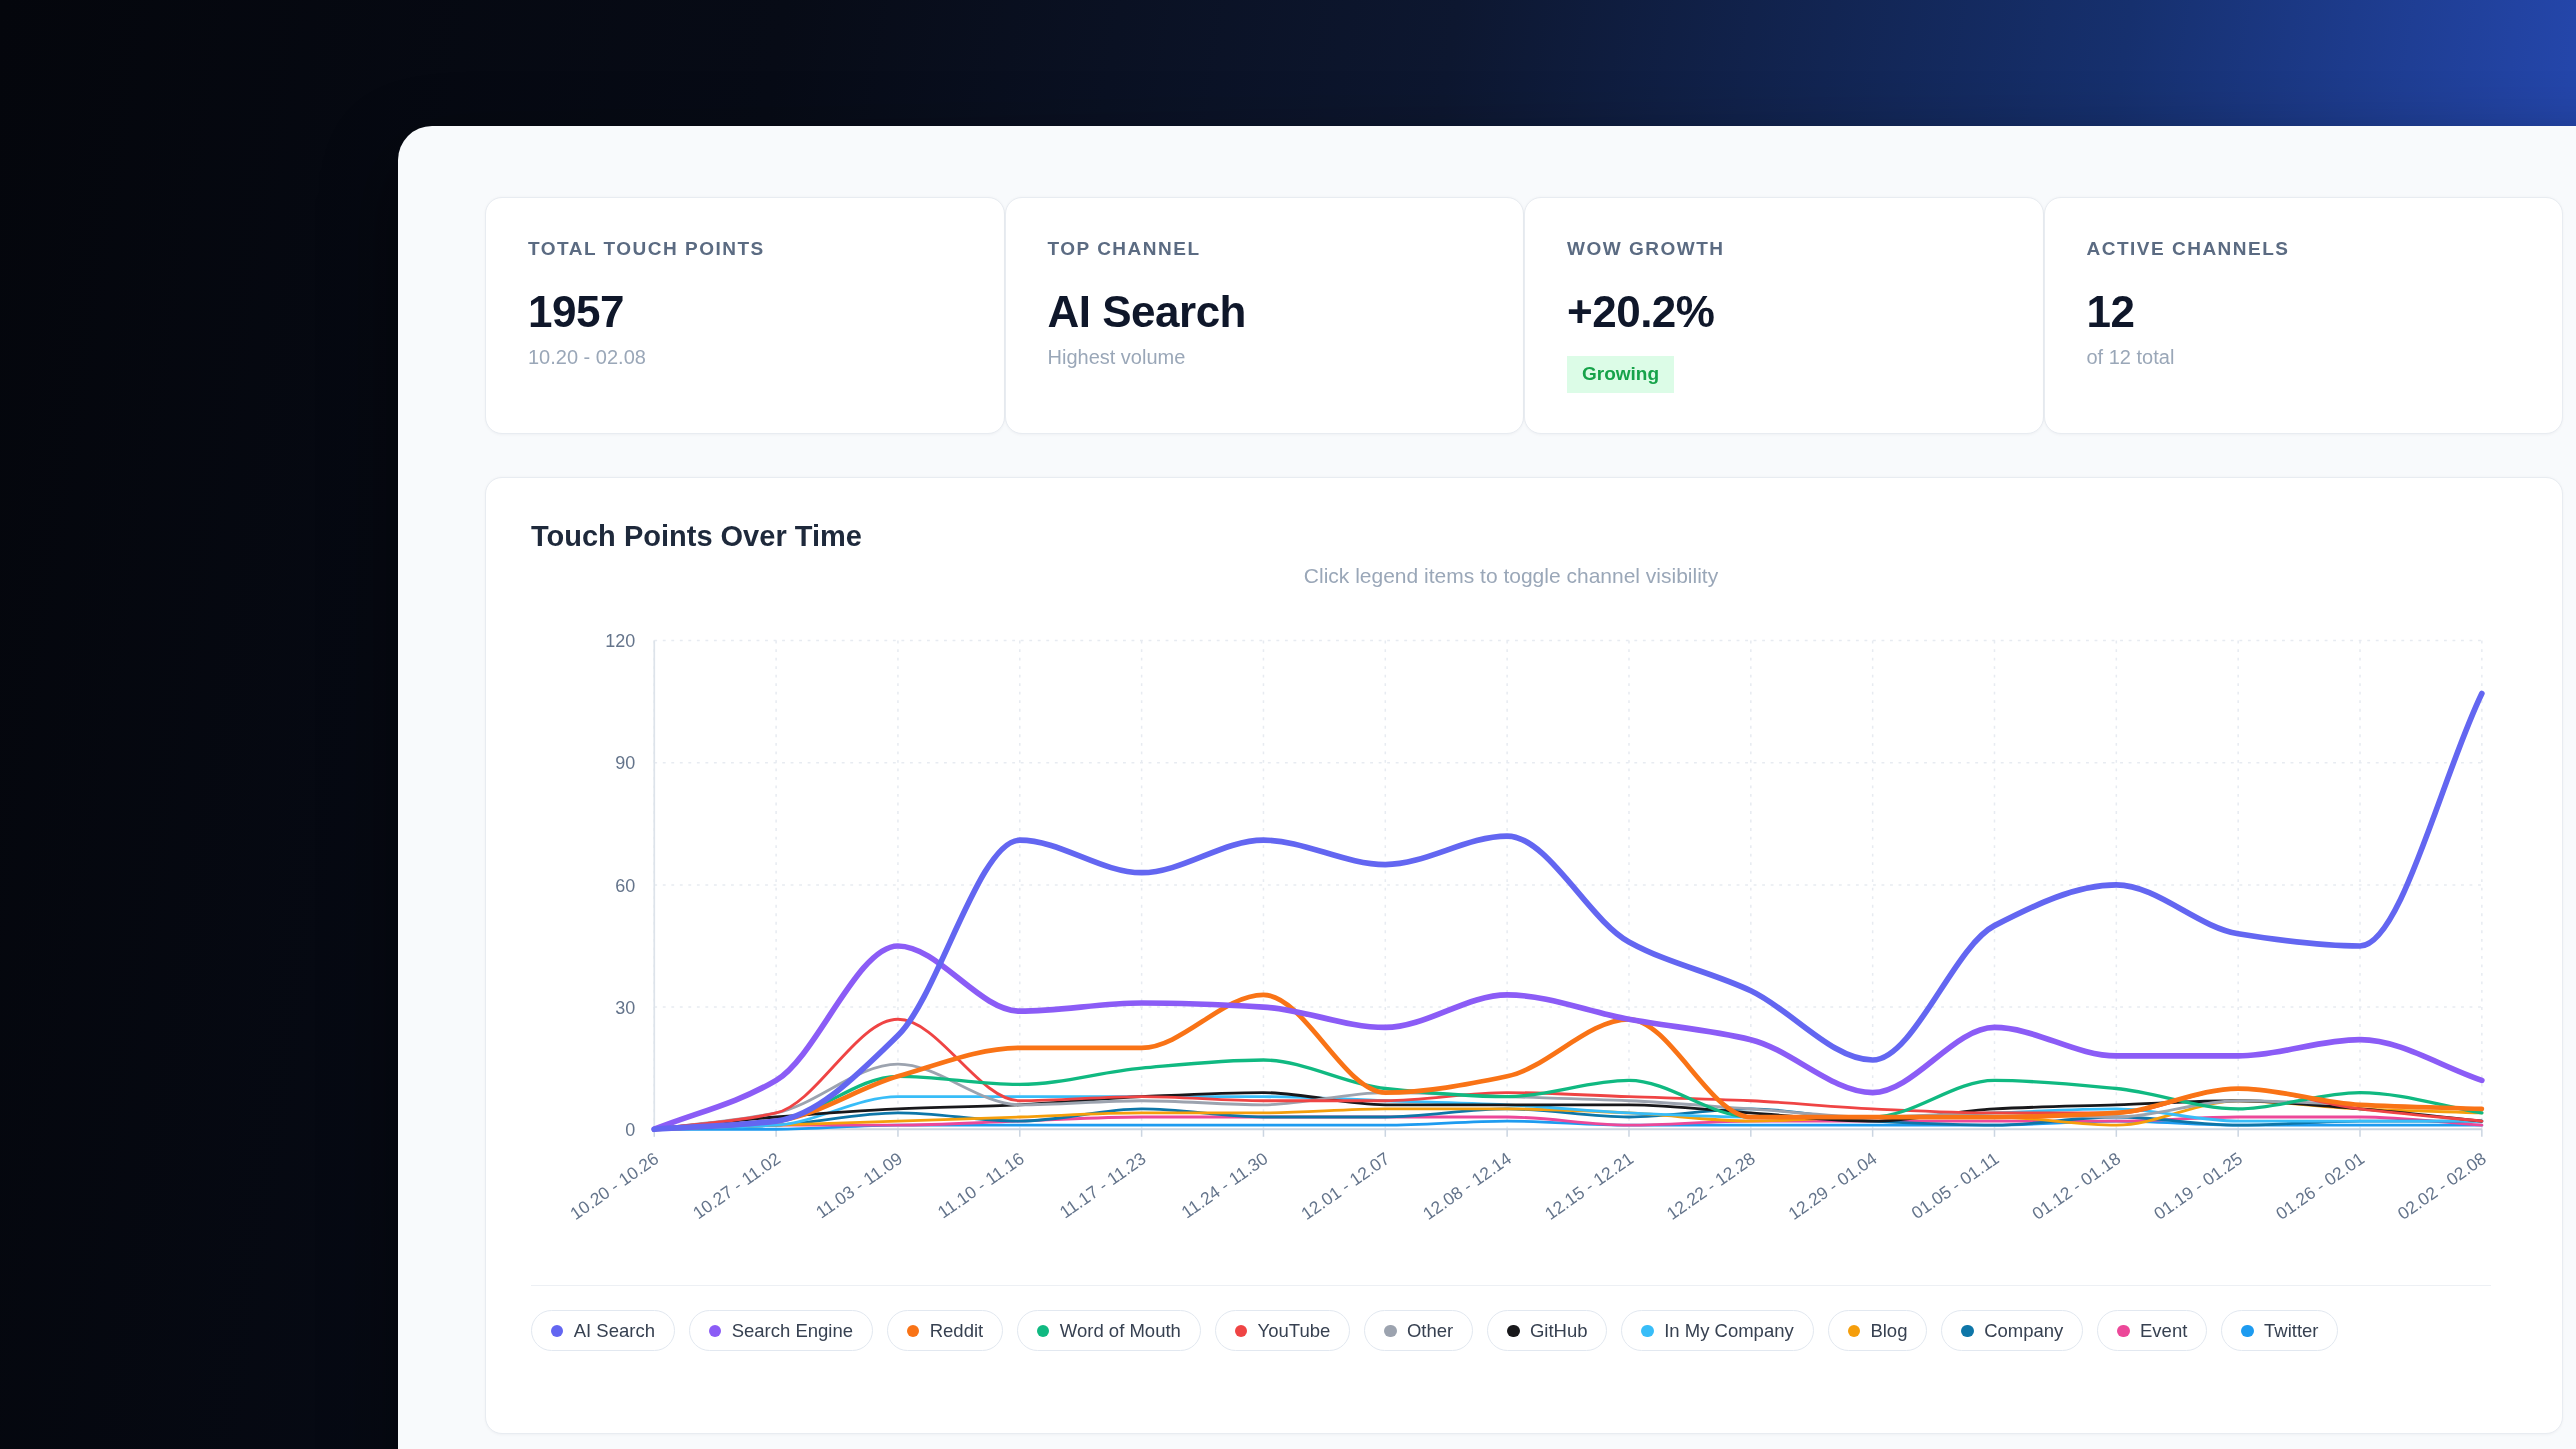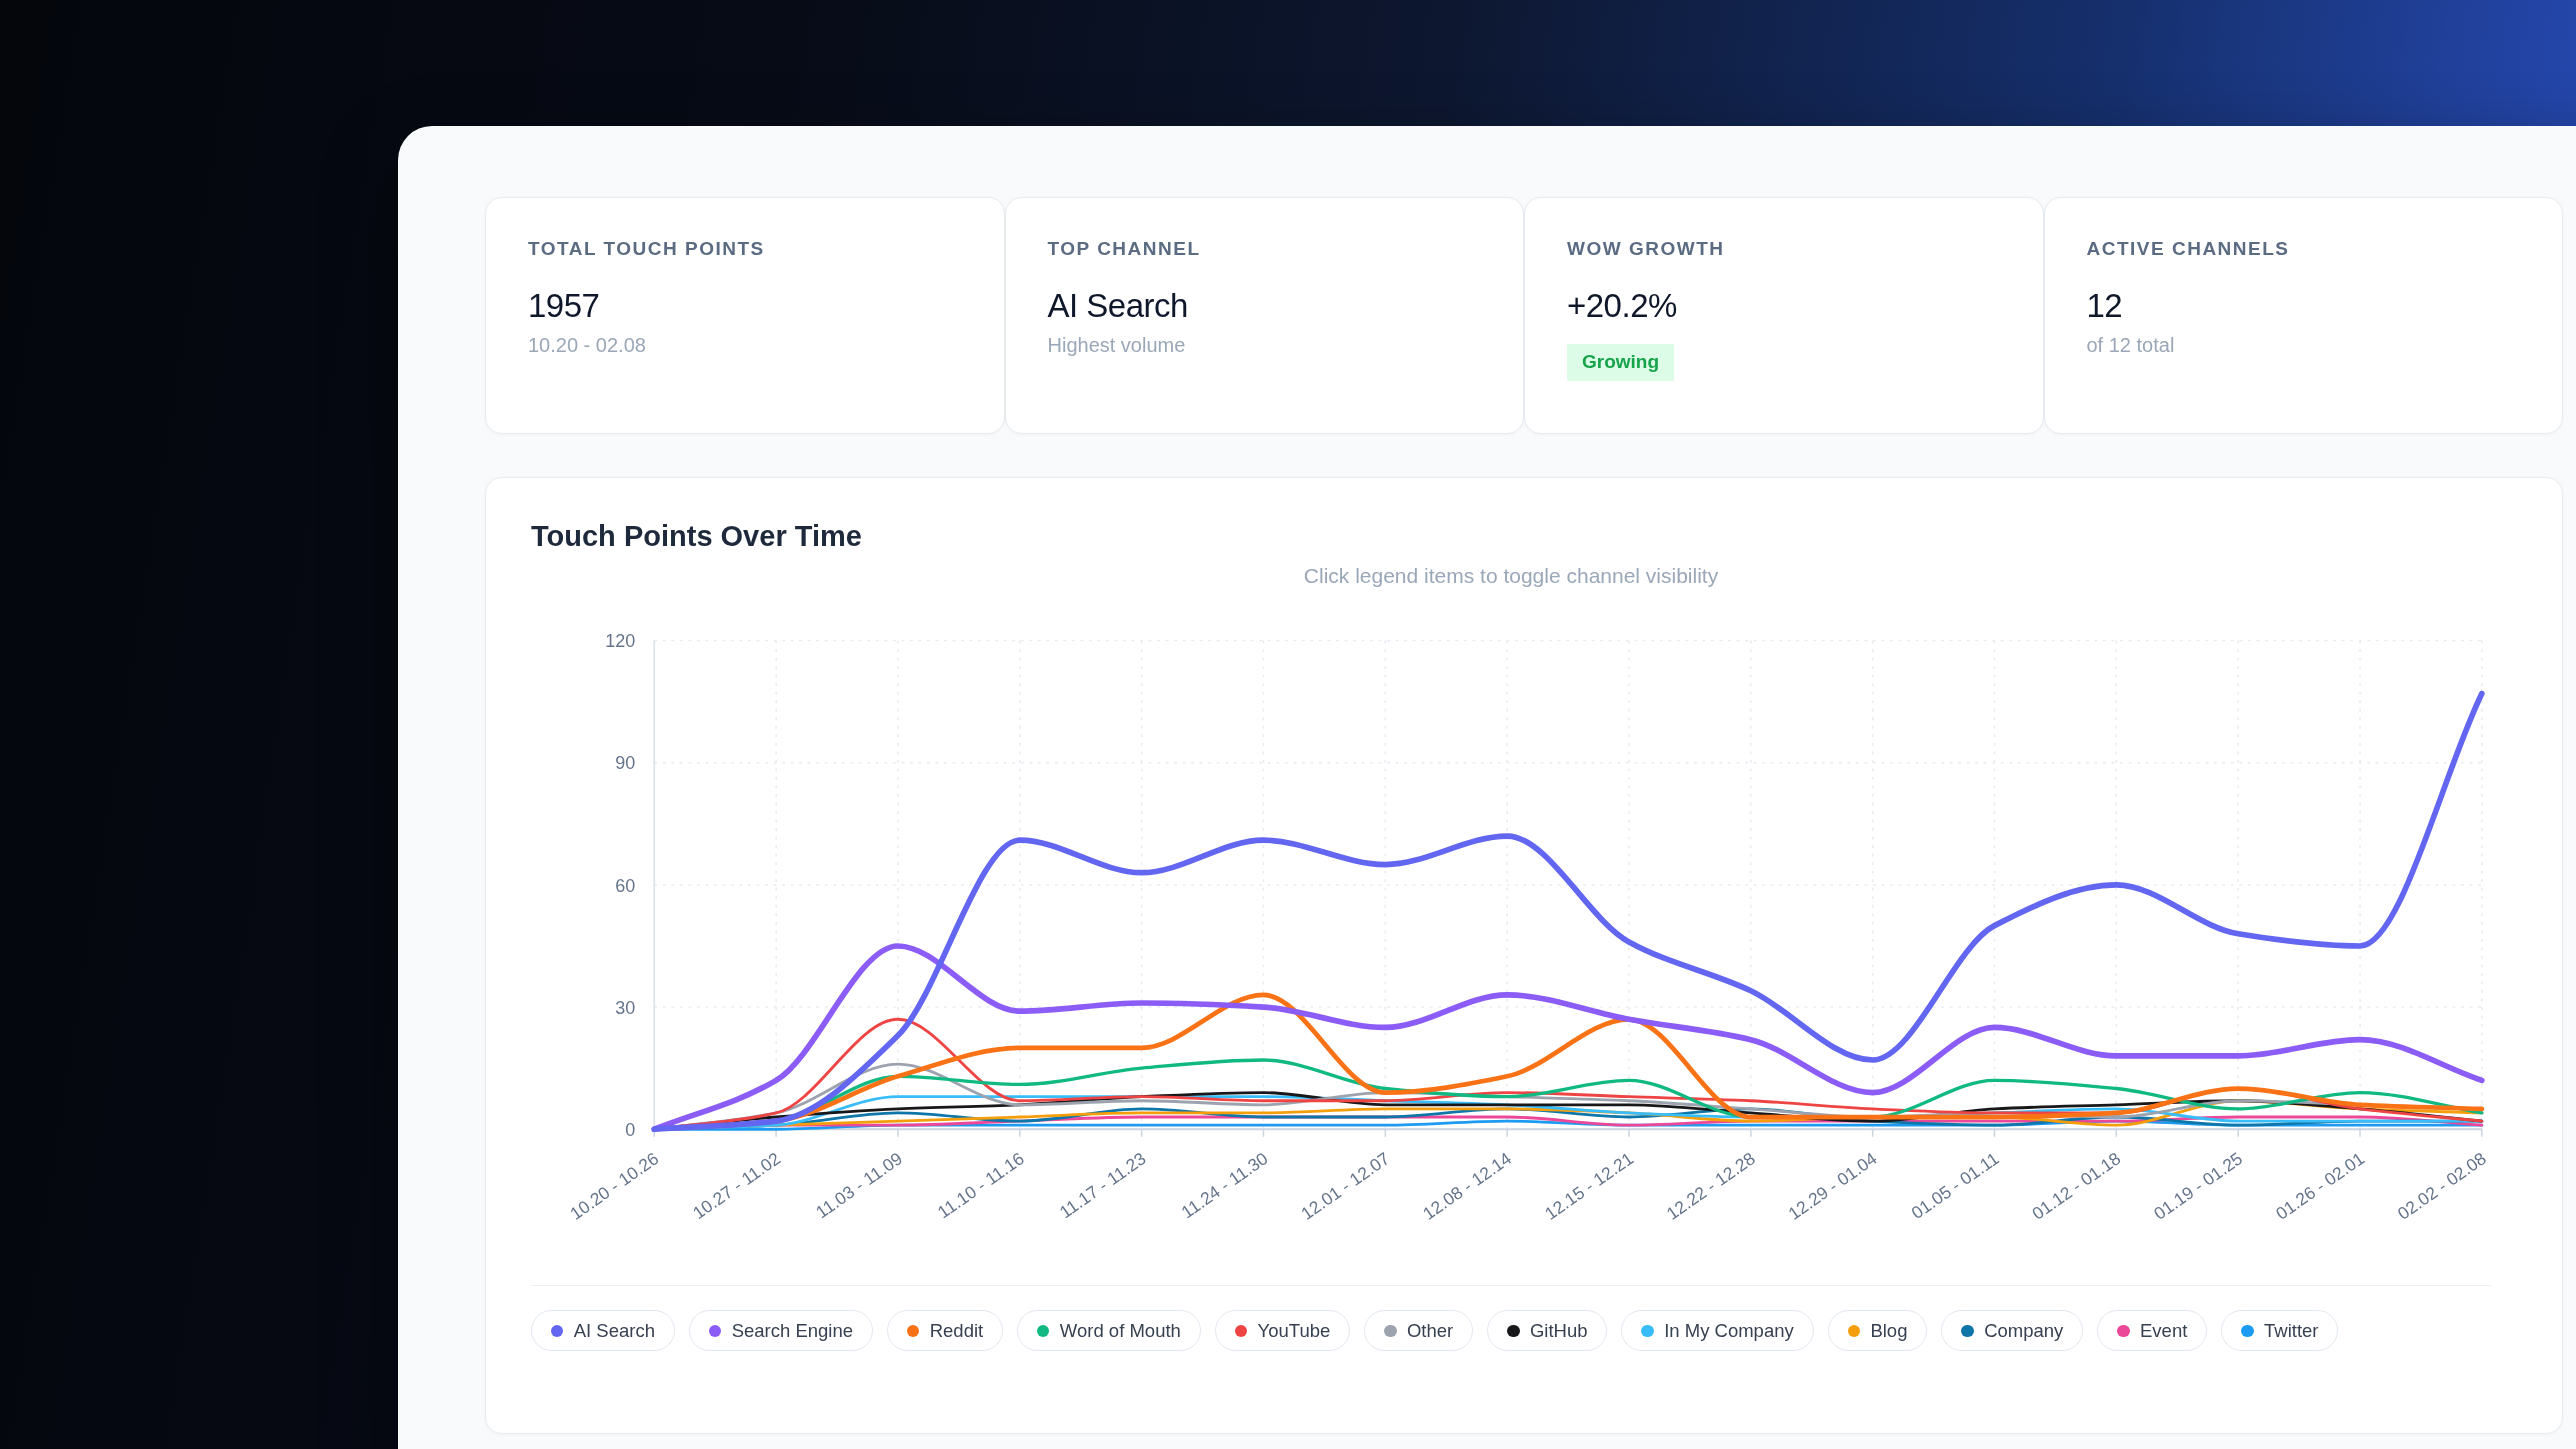--- a/index.html
+++ b/index.html
@@ -15,21 +15,21 @@
     padding:71px 0 0 87px;
   }
   .stats-row { display:flex; width:2078px; }
   .stat-card {
     flex:1; height:237px; background:#ffffff;
     border:1.4px solid #e8ecf1; border-radius:17px;
     padding:40px 42px; box-shadow:0 0.9px 2.8px rgba(15,23,42,.04);
     display:flex; flex-direction:column;
   }
   .stat-label { font-size:19px; font-weight:600; color:#5b6b82; letter-spacing:1.5px; }
-  .stat-value { font-size:33px; font-weight:400; color:#0f172a; margin-top:26.5px; letter-spacing:-0.5px; }
+  .stat-value { font-size:44px; font-weight:700; color:#0f172a; margin-top:26.5px; letter-spacing:-0.5px; }
   .stat-sub   { font-size:20px; color:#9aa7b8; margin-top:9px; }
   .badge {
     display:inline-block; align-self:flex-start; margin-top:19px;
     background:#dcfce7; color:#16a34a; font-size:19px; font-weight:600;
     padding:7.6px 15px; border-radius:0;
   }
   .chart-card {
     margin-top:43px; width:2078px; height:957px; background:#ffffff;
     border:1.4px solid #e8ecf1; border-radius:17px;
     padding:42px 71px 0 45px; box-shadow:0 0.9px 2.8px rgba(15,23,42,.04);

